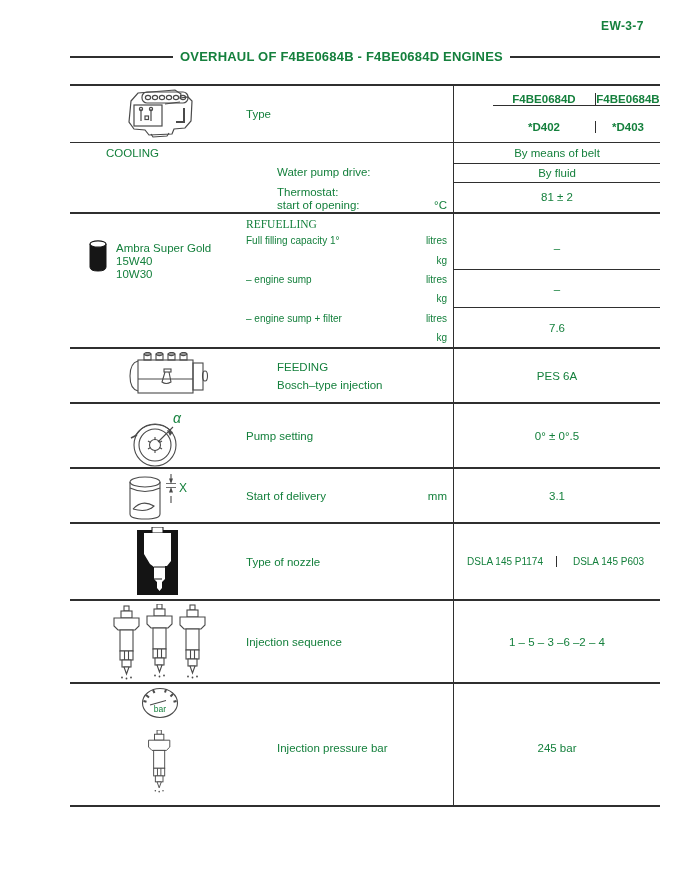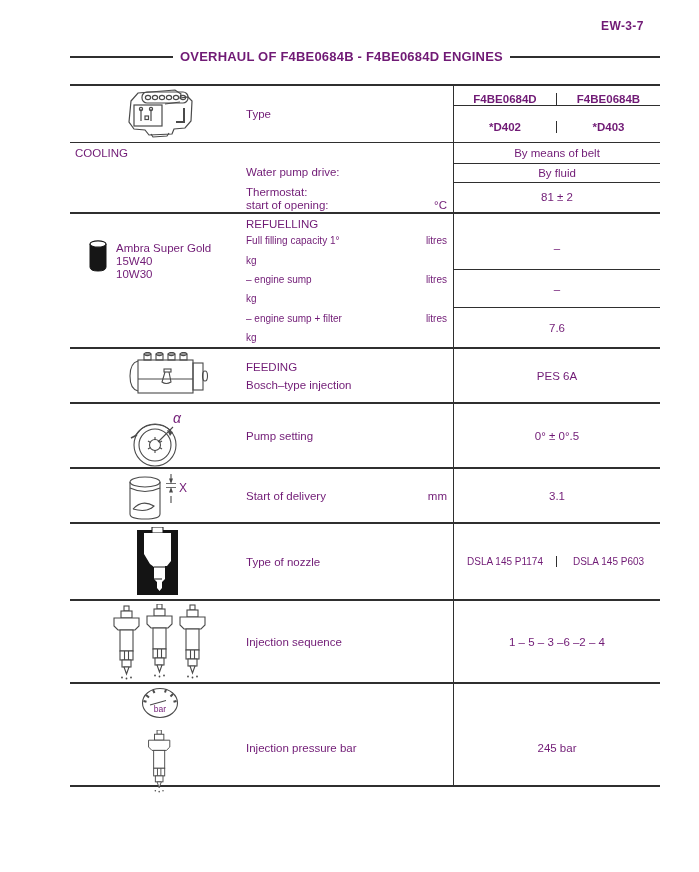--- a/index.html
+++ b/index.html
@@ -1,60 +1,60 @@
 <!DOCTYPE html>
 <html><head>
 <meta charset="utf-8">
 <style>
   html,body{margin:0;padding:0;background:#fff;}
   .page{position:relative;width:699px;height:872px;background:#fff;overflow:hidden;
-        font-family:"Liberation Sans",sans-serif;color:#701a75;}
+        font-family:"Liberation Sans",sans-serif;color:#15803d;}
   .page-ref{position:absolute;top:19px;left:601px;font-weight:bold;font-size:12px;letter-spacing:.4px;}
   .title-row{position:absolute;left:70px;top:49px;width:590px;display:flex;align-items:center;gap:7px;}
   .rule{height:2px;background:#2f2f2f;}
   .rule-left{width:103px;}
   .rule-right{flex:1;}
   .title{margin:0;font-size:13px;font-weight:bold;white-space:nowrap;letter-spacing:.2px;}
 
   .spec-table{position:absolute;left:70px;top:84px;width:590px;
               border-top:2px solid #2f2f2f;border-bottom:2px solid #2f2f2f;}
   .row{display:flex;box-sizing:border-box;}
   .row + .row{border-top:2px solid #2f2f2f;}
   .row.r-cooling{border-top:1.5px solid #2f2f2f;}
   .cell-left{position:relative;width:383px;box-sizing:border-box;}
   .cell-right{position:relative;flex:1;border-left:1.4px solid #2f2f2f;box-sizing:border-box;
               display:flex;align-items:center;justify-content:center;font-size:11.5px;}
   .r-header{height:56px}.r-cooling{height:70px}.r-refuel{height:135px}.r-feed{height:55px}
-  .r-pump{height:65px}.r-deliv{height:55px}.r-nozzle{height:77px}.r-seq{height:83px}.r-press{height:103px}
-
-  .lbl{position:absolute;font-size:11.5px;line-height:13px;white-space:nowrap;}
+  .r-pump{height:65px}.r-deliv{height:55px}.r-nozzle{height:77px}.r-seq{height:83px}.r-press{height:123px}
+
+  .lbl{position:absolute;font-size:11.5px;line-height:13px;white-space:nowrap;margin-left:31px;}
   .lbl-c{position:absolute;left:176px;top:50%;transform:translateY(-50%);font-size:11.5px;white-space:nowrap;}
   .icon{position:absolute;}
 
   
   .r-header .cell-right{display:grid;grid-template-columns:103px 1fr;grid-template-rows:27px 27px;
-                        font-weight:bold;text-align:center;}
+                        font-weight:bold;text-align:center;padding-left:39px;}
   .hc{display:flex;align-items:center;justify-content:center;box-sizing:border-box;}
   .hc-r{border-right:1.2px solid #2f2f2f;}
   .hc-b{border-bottom:1.2px solid #2f2f2f;}
 
   
   .stack{display:block;padding:0;}
   .sub{display:flex;align-items:center;justify-content:center;box-sizing:border-box;}
   .cs1{height:19px;border-bottom:1.2px solid #2f2f2f;}
   .cs2{height:21px;border-bottom:1.2px solid #2f2f2f;}
   .cs3{height:28px;text-align:center;}
   .rs1{height:56px;border-bottom:1.2px solid #2f2f2f;padding-top:12px;}
   .rs2{height:38px;border-bottom:1.2px solid #2f2f2f;}
   .rs3{height:39px;}
 
-  .ref-head{position:absolute;left:176px;top:4px;font-size:11.5px;}
+  .ref-head{position:absolute;left:176px;top:4px;font-size:11.5px;font-family:Liberation Serif, serif;}
   .ref-block{position:absolute;left:176px;right:6px;top:17px;}
   .ref-line{height:19.4px;display:flex;justify-content:space-between;align-items:center;font-size:10px;}
-  .ref-line.kg{justify-content:flex-start;}
+  .ref-line.kg{justify-content:flex-end;}
 
   .oil-text{position:absolute;left:46px;top:28px;font-size:11.5px;line-height:13px;}
 
   .r-nozzle .cell-right{display:grid;grid-template-columns:103px 1fr;}
   .nz{display:flex;align-items:center;justify-content:center;font-size:10px;}
   .nz1{border-right:1.2px solid #2f2f2f;box-sizing:border-box;}
 
   .r-press .cell-right{display:block;}
   .press-val{position:absolute;top:58px;left:0;right:0;text-align:center;}
 

